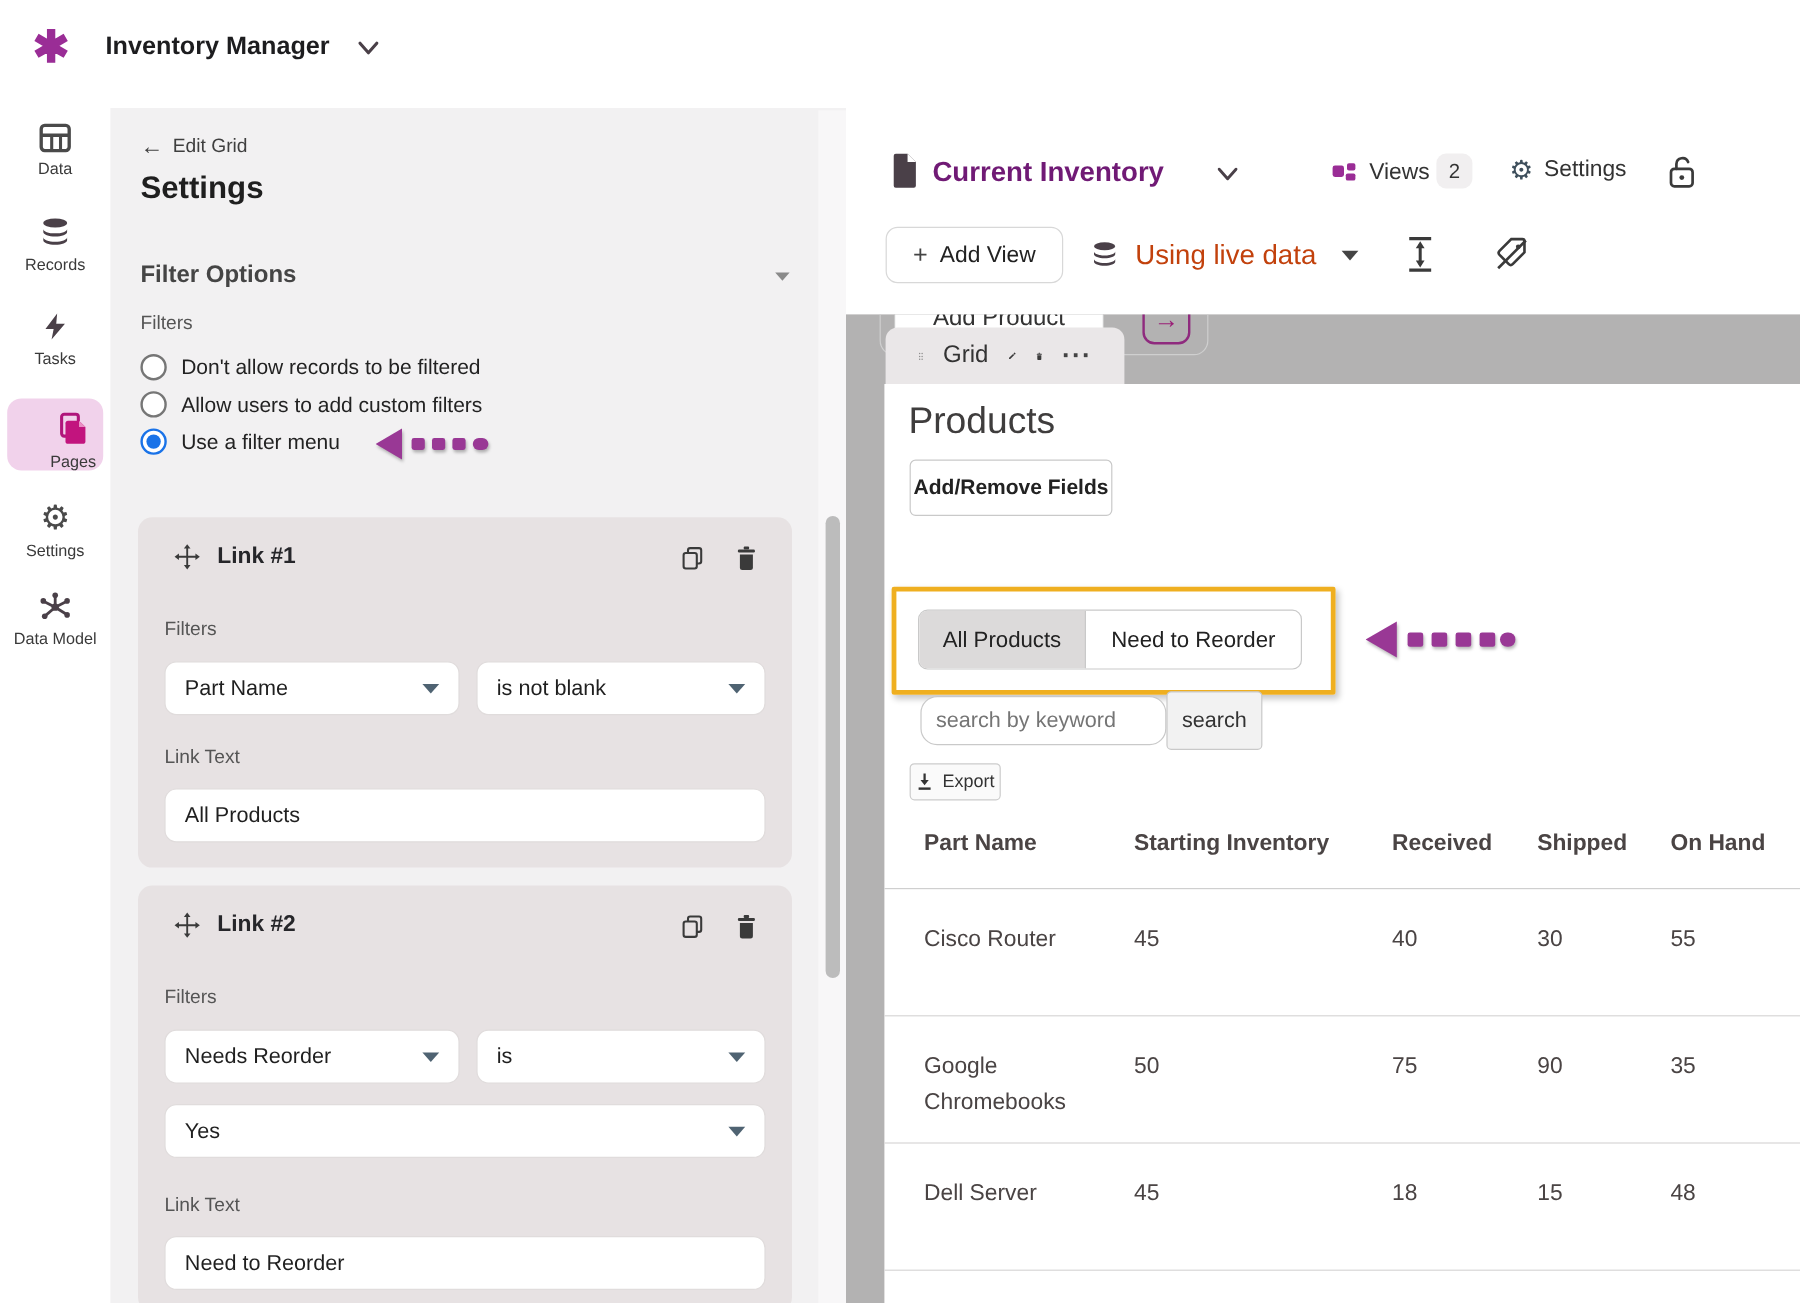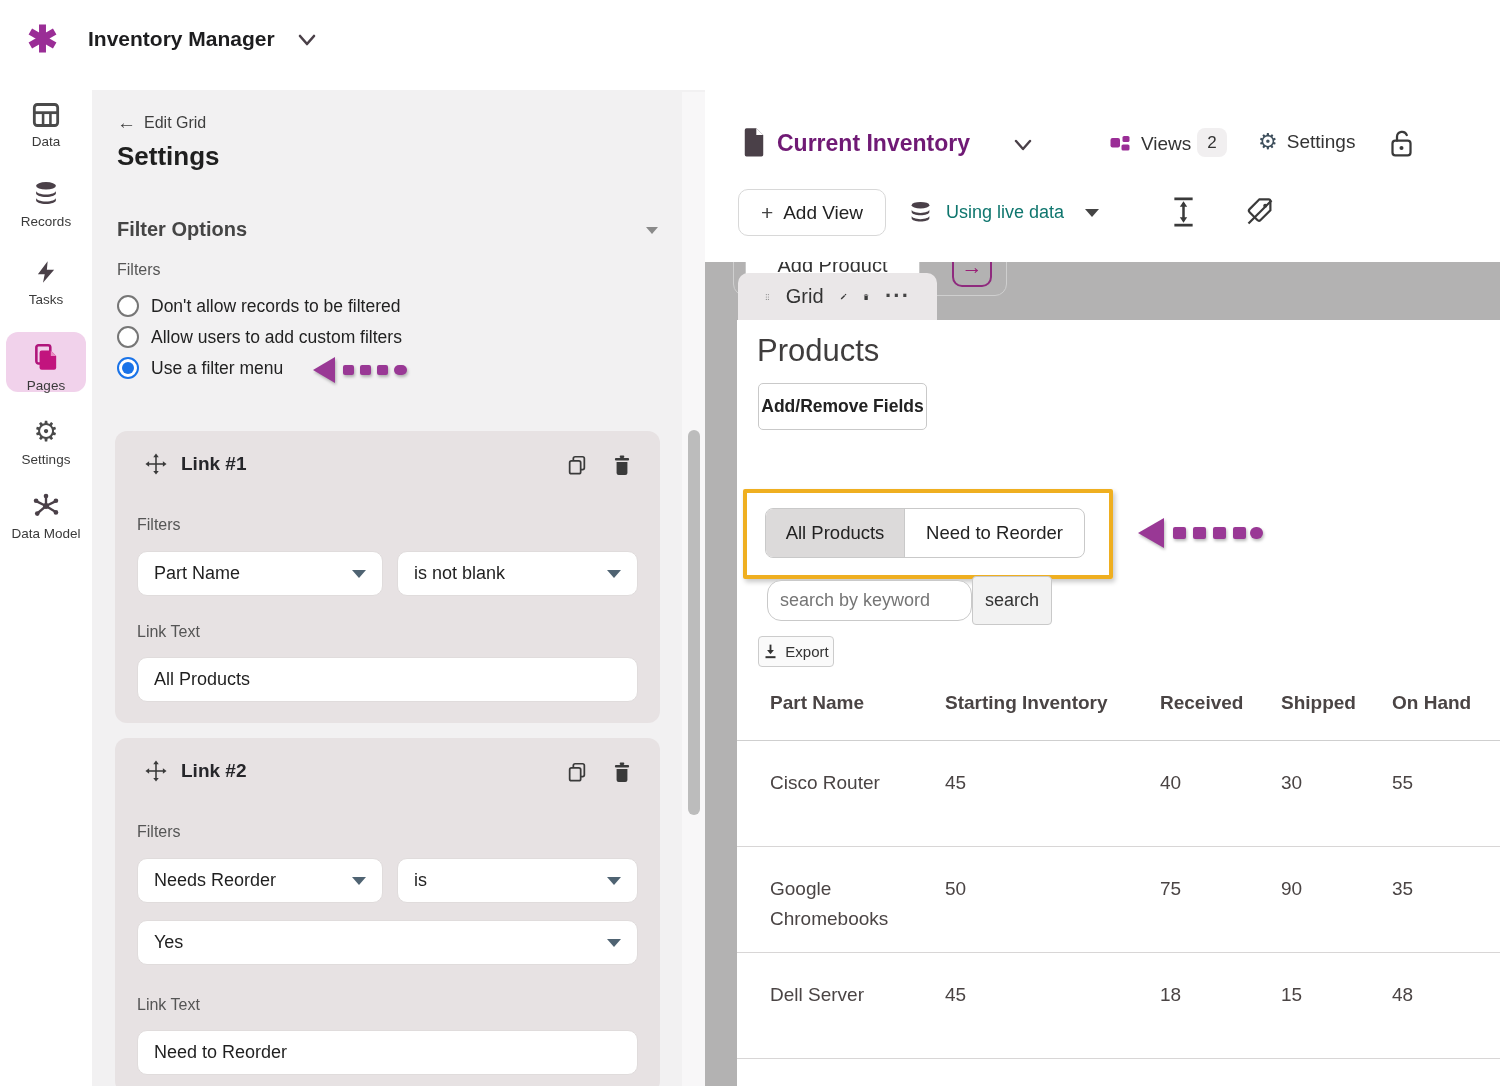--- a/index.html
+++ b/index.html
@@ -142,21 +142,21 @@
 
     <div class="rail-item" style="top:168px;">
       <span class="ricon">
         <svg width="26" height="28" viewBox="0 0 24 24">
             <polygon points="13.5,2 4.5,14 10.8,14 9.2,22 19.5,10 12.8,10" fill="#4a4048"></polygon>
           </svg>
       </span>
       <span class="rlabel">Tasks</span>
     </div>
 
-    <div class="rail-item" style="top:252px;">
+    <div class="rail-item" style="top:252px;padding-left:15px;">
       <span class="ricon">
         <svg width="28" height="30" viewBox="0 0 26 28">
           <rect x="4" y="3" width="13" height="17" rx="2" fill="none" stroke="#B0157B" stroke-width="2.4"></rect>
           <path d="M9 8 h8.5 l5 5 v11 a2 2 0 0 1 -2 2 h-11.5 a2 2 0 0 1 -2 -2 v-14 a2 2 0 0 1 2 -2 z" fill="#C2147E"></path>
           <path d="M17.5 8 v5 h5 z" fill="#E98FC4"></path>
         </svg>
       </span>
       <span class="rlabel">Pages</span>
     </div>
 
@@ -343,21 +343,21 @@
     <span class="plus">+</span>
     <span>Add View</span>
   </div>
 
   <div class="abs" style="left:908px;top:199px;display:flex;align-items:center;gap:13px;">
     <svg width="25" height="27" viewBox="0 0 24 24">
       <ellipse cx="12" cy="5" rx="8.5" ry="3.2" fill="#4a4048"></ellipse>
       <path d="M3.5 9.2c0 1.8 3.8 3.2 8.5 3.2s8.5-1.4 8.5-3.2v2.2c0 1.8-3.8 3.2-8.5 3.2s-8.5-1.4-8.5-3.2z" fill="#4a4048"></path>
       <path d="M3.5 15.2c0 1.8 3.8 3.2 8.5 3.2s8.5-1.4 8.5-3.2v2.2c0 1.8-3.8 3.2-8.5 3.2s-8.5-1.4-8.5-3.2z" fill="#4a4048"></path>
     </svg>
-    <span style="font-size:18px;color:#0f766e;">Using live data</span>
+    <span style="font-size:23px;color:#c2410c;">Using live data</span>
     <span style="width:0;height:0;border-left:7px solid transparent;border-right:7px solid transparent;border-top:8px solid #444;margin-left:8px;"></span>
   </div>
 
   <svg class="abs" style="left:1172px;top:196px;" width="23" height="32" viewBox="0 0 20 28">
     <line x1="2" y1="2.5" x2="18" y2="2.5" stroke="#3a3a3a" stroke-width="2.4"></line>
     <line x1="2" y1="25.5" x2="18" y2="25.5" stroke="#3a3a3a" stroke-width="2.4"></line>
     <line x1="10" y1="6.5" x2="10" y2="21.5" stroke="#3a3a3a" stroke-width="2.2"></line>
     <polygon points="10,4.5 6.8,9.5 13.2,9.5" fill="#3a3a3a"></polygon>
     <polygon points="10,23.5 6.8,18.5 13.2,18.5" fill="#3a3a3a"></polygon>
   </svg>

